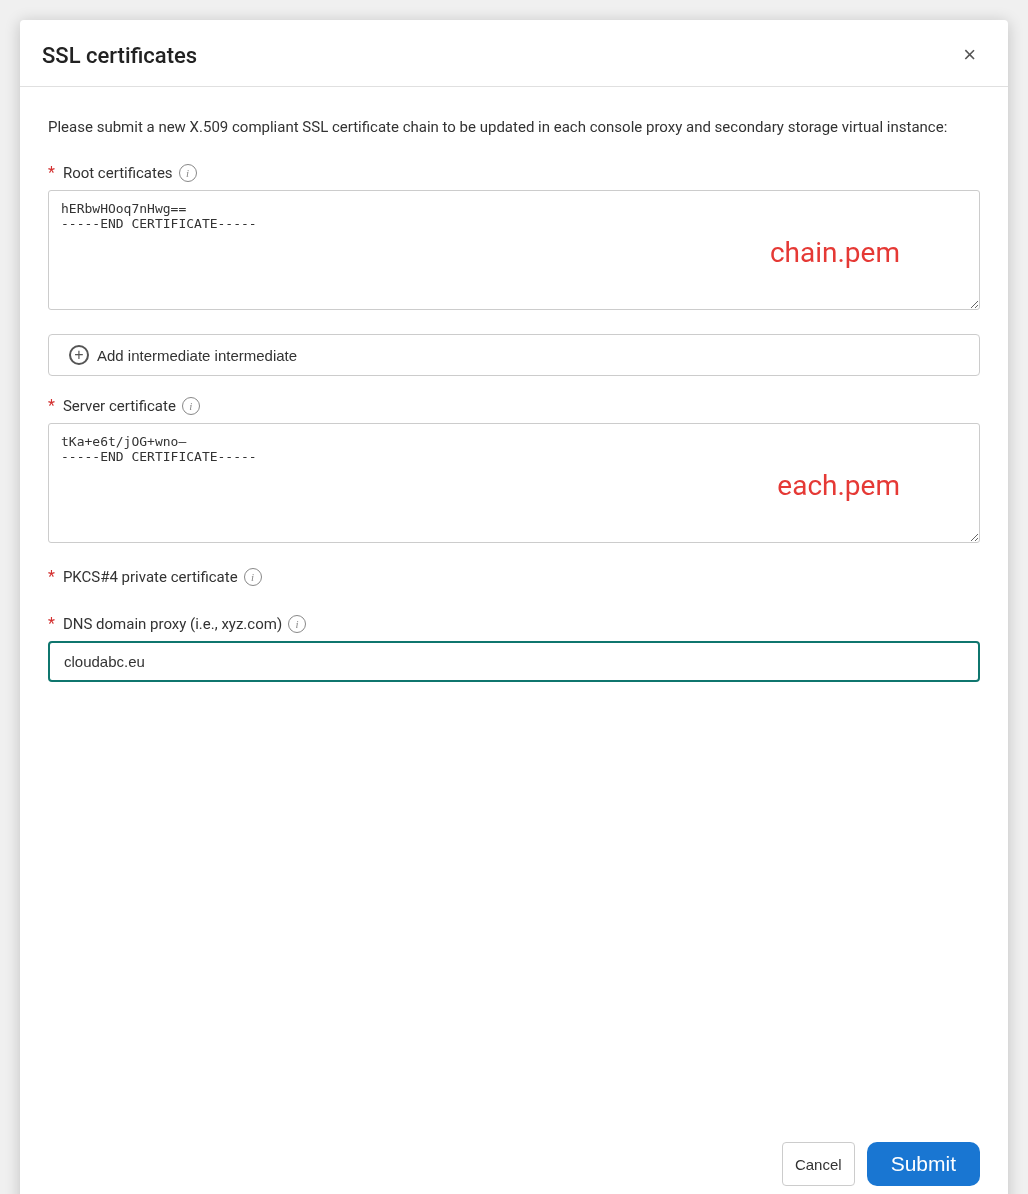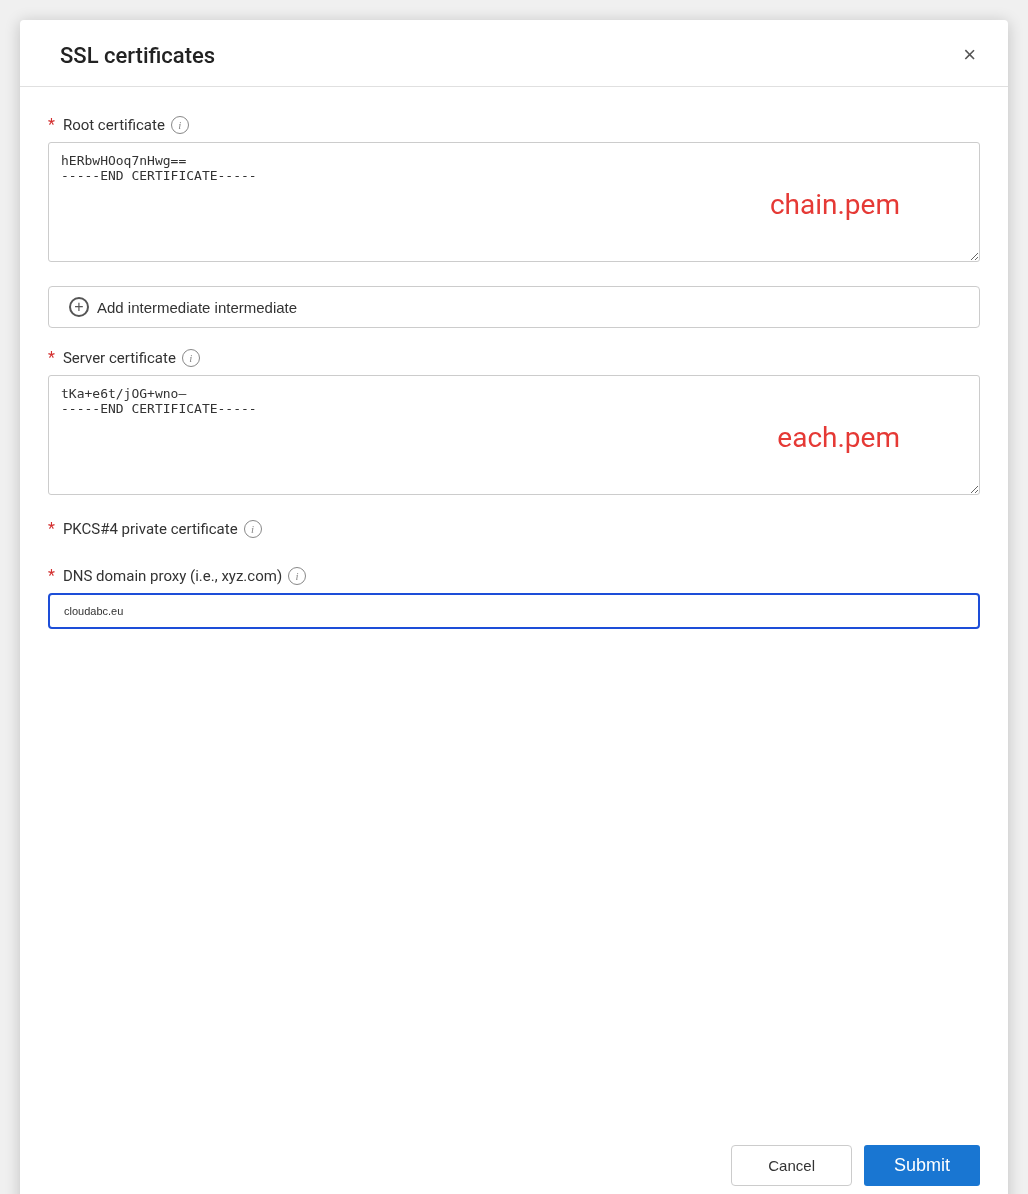--- a/index.html
+++ b/index.html
@@ -18,21 +18,21 @@
       min-height: 1194px;
       border-radius: 4px;
       box-shadow: 0 2px 16px rgba(0,0,0,0.2);
       display: flex;
       flex-direction: column;
     }
     .dialog-header {
       display: flex;
       justify-content: space-between;
       align-items: center;
-      padding: 20px 28px 16px 40px;
+      padding: 20px 28px 16px 22px;
       border-bottom: 1px solid #e0e0e0;
     }
     .dialog-title {
       font-size: 22px;
       font-weight: 500;
       color: #222;
     }
     .close-btn {
       background: none;
       border: none;
@@ -133,47 +133,47 @@
       border: 2px solid #555;
       border-radius: 50%;
       font-size: 16px;
       line-height: 1;
       color: #555;
       flex-shrink: 0;
     }
     .dns-input {
       width: 100%;
       padding: 10px 14px;
-      border: 2px solid #1d4ed8;
-      border-radius: 4px;
-      font-size: 11px;
+      border: 2px solid #0f766e;
+      border-radius: 4px;
+      font-size: 15px;
       color: #333;
       outline: none;
     }
     .dialog-footer {
       display: flex;
       justify-content: flex-end;
       gap: 12px;
       padding: 16px 28px 28px 28px;
     }
     .cancel-btn {
-      padding: 10px 36px;
+      padding: 10px 12px;
       border: 1px solid #ccc;
       border-radius: 4px;
       background: #fff;
       font-size: 15px;
       color: #333;
       cursor: pointer;
     }
     .submit-btn {
-      padding: 10px 30px;
+      padding: 10px 24px;
       border: none;
-      border-radius: 3px;
+      border-radius: 10px;
       background: #1976d2;
-      font-size: 18px;
+      font-size: 21px;
       color: #fff;
       cursor: pointer;
       font-weight: 500;
     }
     textarea {
       resize: none;
       overflow: auto;
     }
   </style>
 </head>
@@ -181,25 +181,26 @@
 
 <div class="dialog">
 
   <div class="dialog-header">
     <span class="dialog-title">SSL certificates</span>
     <button class="close-btn">×</button>
   </div>
 
   <div class="dialog-body">
 
-
-    <div class="field-group">
-      <div class="field-label">
-        <span class="required-star">*</span>
-        <span>Root certificate</span>
+    <p class="description">Please submit a new X.509 compliant SSL certificate chain to be updated in each console proxy and secondary storage virtual instance:</p>
+
+    <div class="field-group">
+      <div class="field-label">
+        <span class="required-star">*</span>
+        <span>Root certificates</span>
         <span class="info-icon">i</span>
       </div>
       <div class="cert-textarea-wrapper">
         <textarea class="cert-textarea" style="">hERbwHOoq7nHwg==
 -----END CERTIFICATE-----</textarea>
         <span class="cert-overlay-text">chain.pem</span>
       </div>
     </div>
 
     <button class="add-intermediate-btn">

